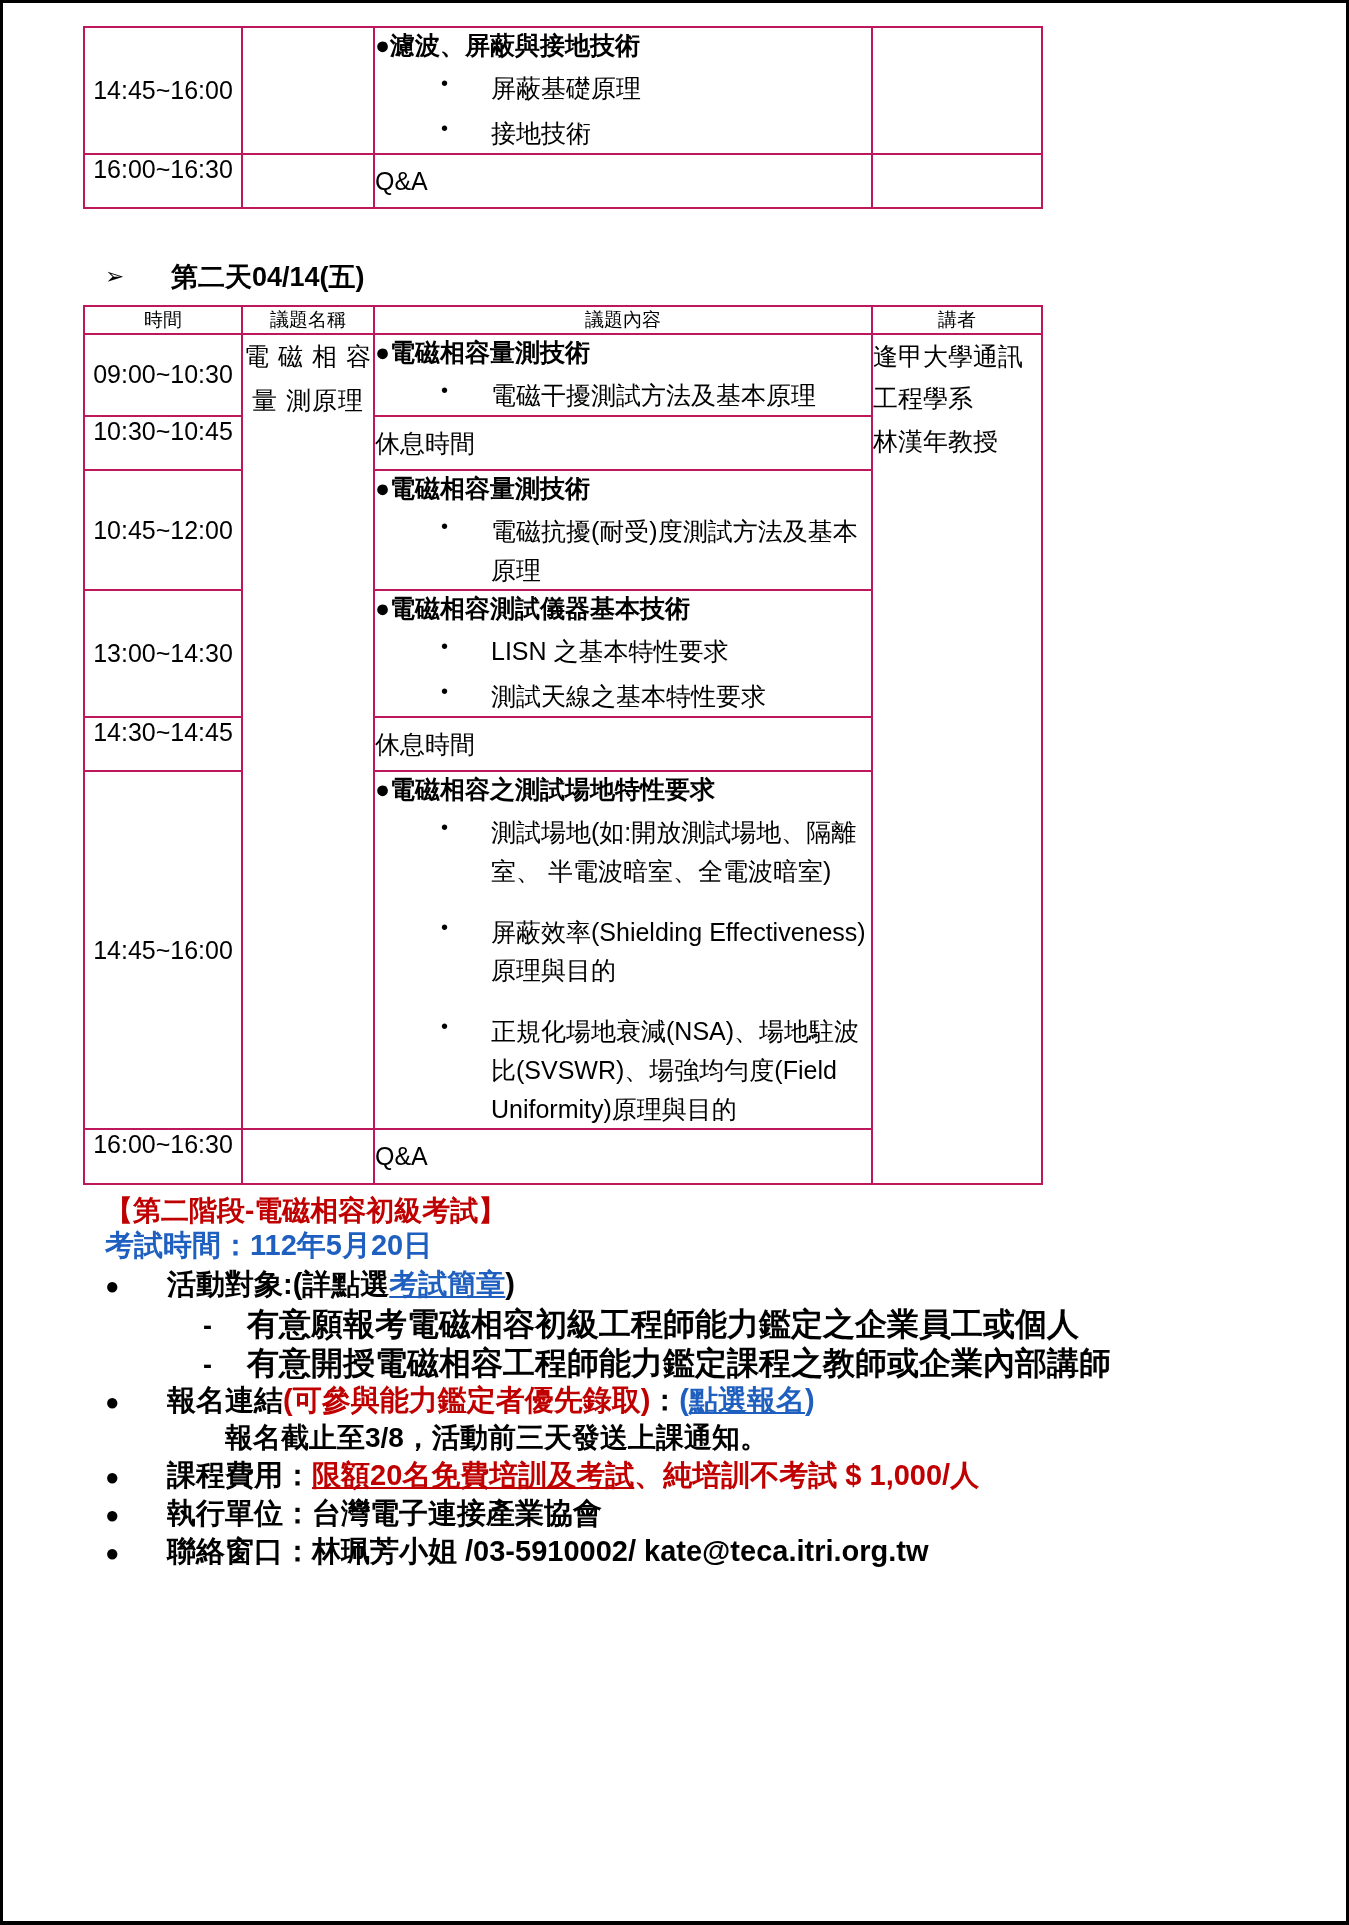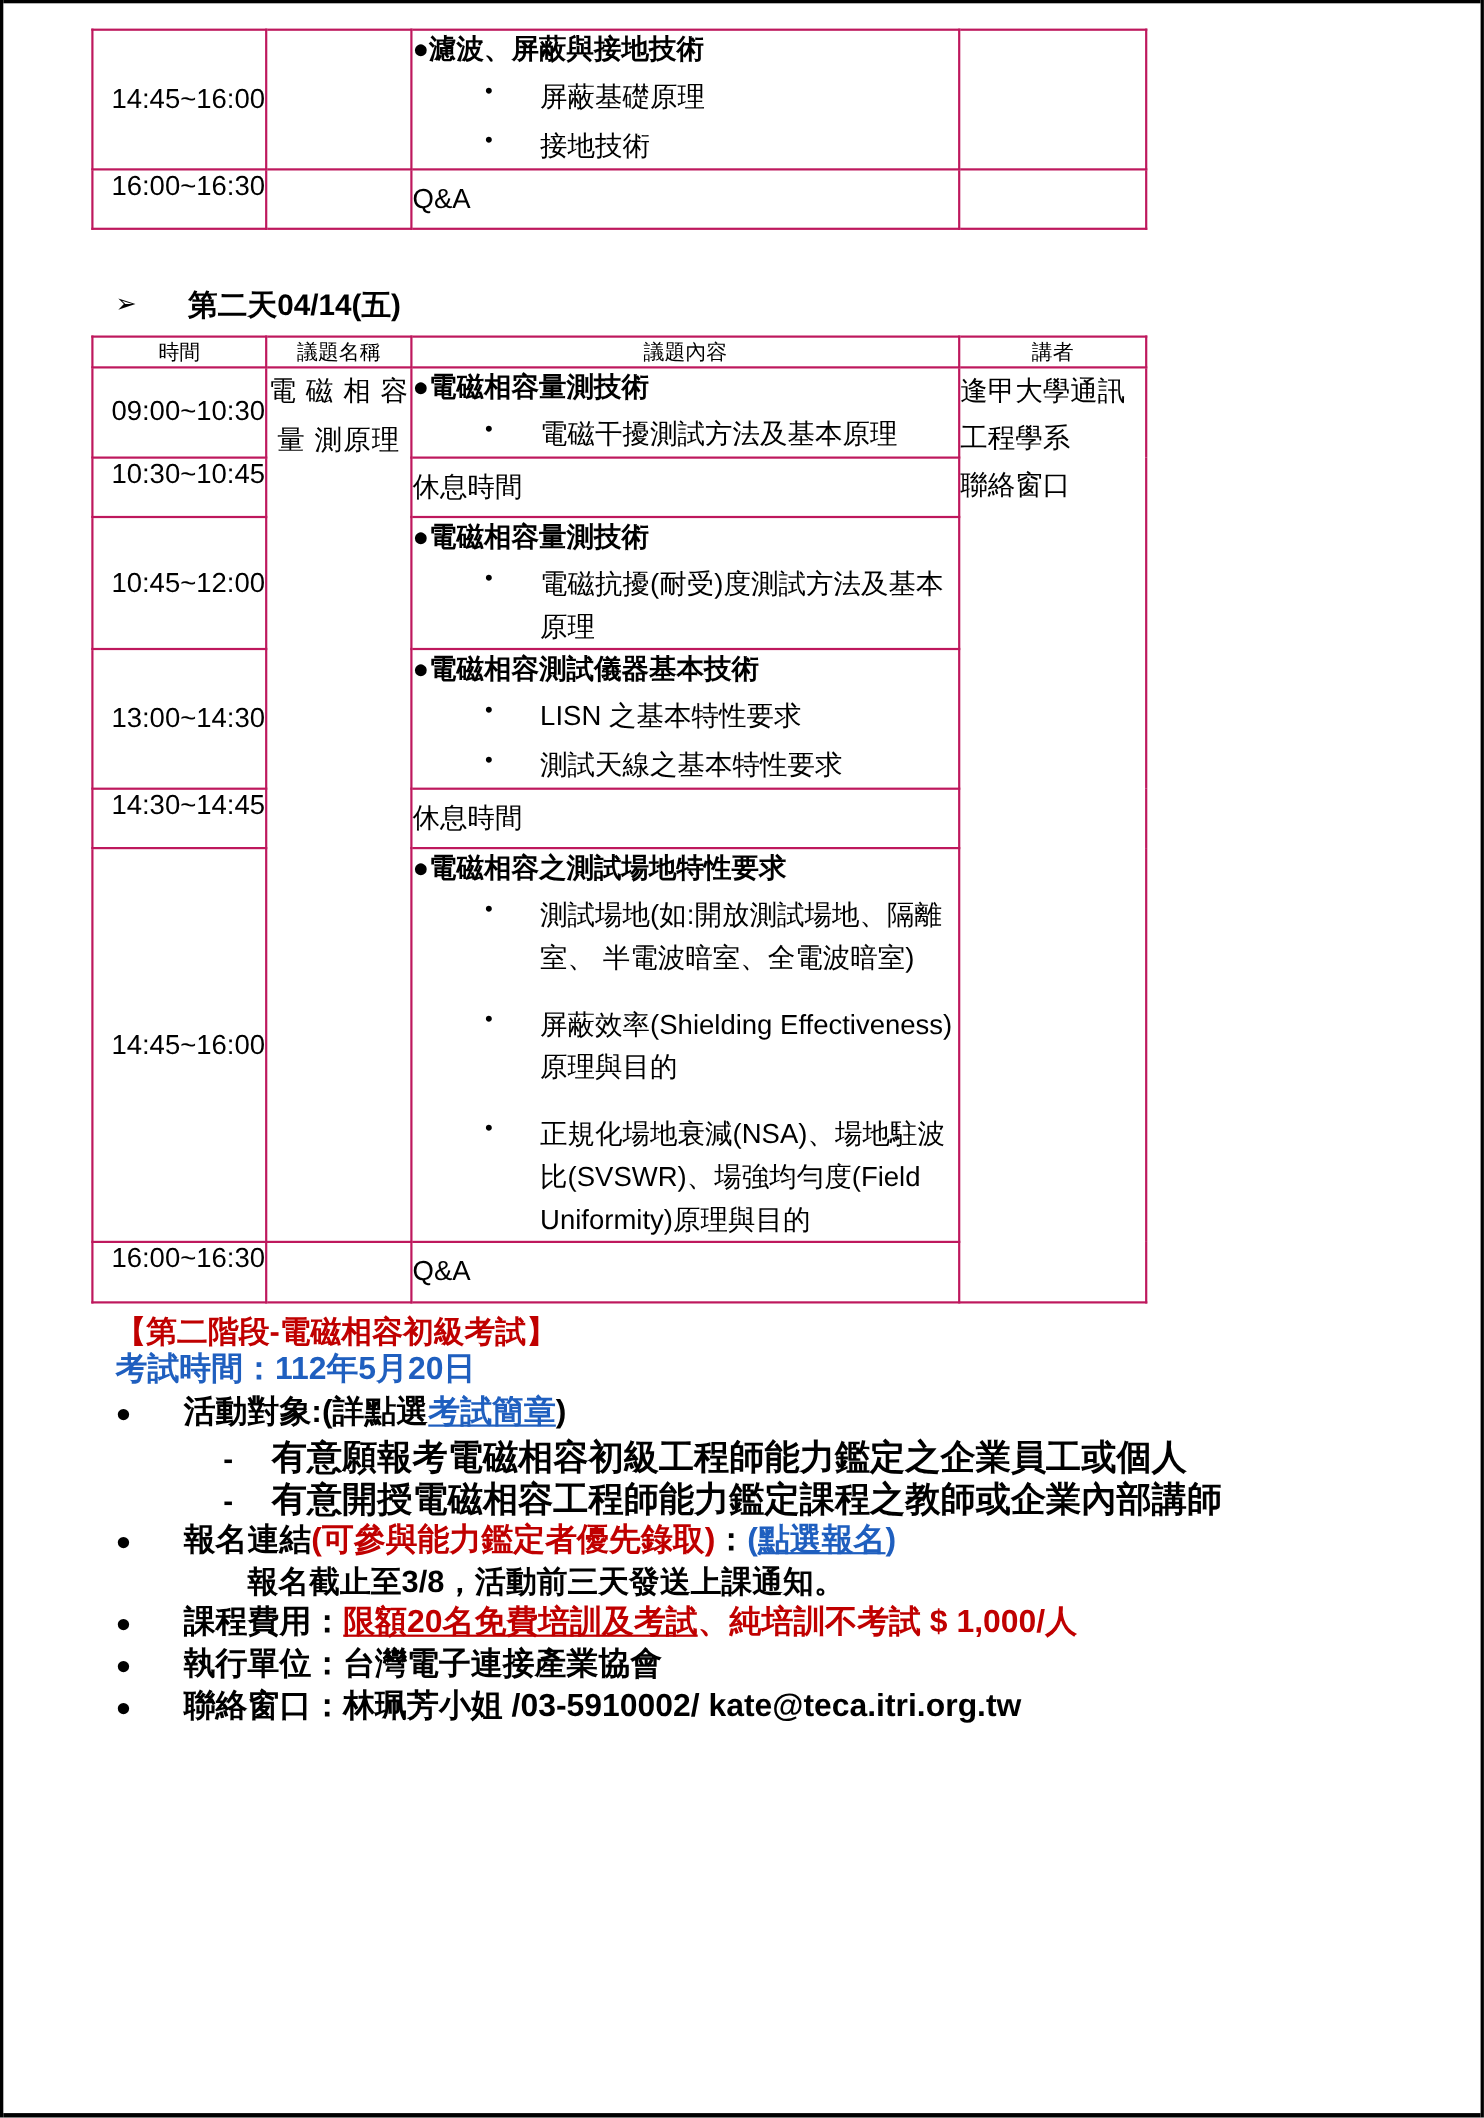--- a/index.html
+++ b/index.html
@@ -60,21 +60,21 @@
     padding: 0;
     font-weight: normal;
   }
   .c-time   { width: 158px; }
   .c-topic  { width: 132px; }
   .c-body   { width: 498px; }
   .c-spk    { width: 170px; }
 
   .cell-time {
     font-size: 25px;
-    text-align: right;
+    text-align: center;
     padding: 6px 0 6px 14px;
     white-space: nowrap;
     letter-spacing: 0px;
   }
   .cell-time.mid { vertical-align: middle; }
   .cell-body {
     font-size: 25px;
     padding: 6px 10px 10px 14px;
     line-height: 1.45;
   }
@@ -278,21 +278,21 @@
           </td>
           <td class="cell-body">
             <div class="head-line">●電磁相容量測技術</div>
             <ul class="sub">
               <li><span class="bullet">•</span><span>電磁干擾測試方法及基本原理</span></li>
             </ul>
           </td>
           <td class="cell-spk" rowspan="7">
             <div>逢甲大學通訊</div>
             <div>工程學系</div>
-            <div>聯絡窗口</div>
+            <div>林漢年教授</div>
           </td>
         </tr>
 
         <tr>
           <td class="cell-time">10:30~10:45</td>
           <td class="cell-body plain">休息時間</td>
         </tr>
 
         <tr>
           <td class="cell-time mid">10:45~12:00</td>

